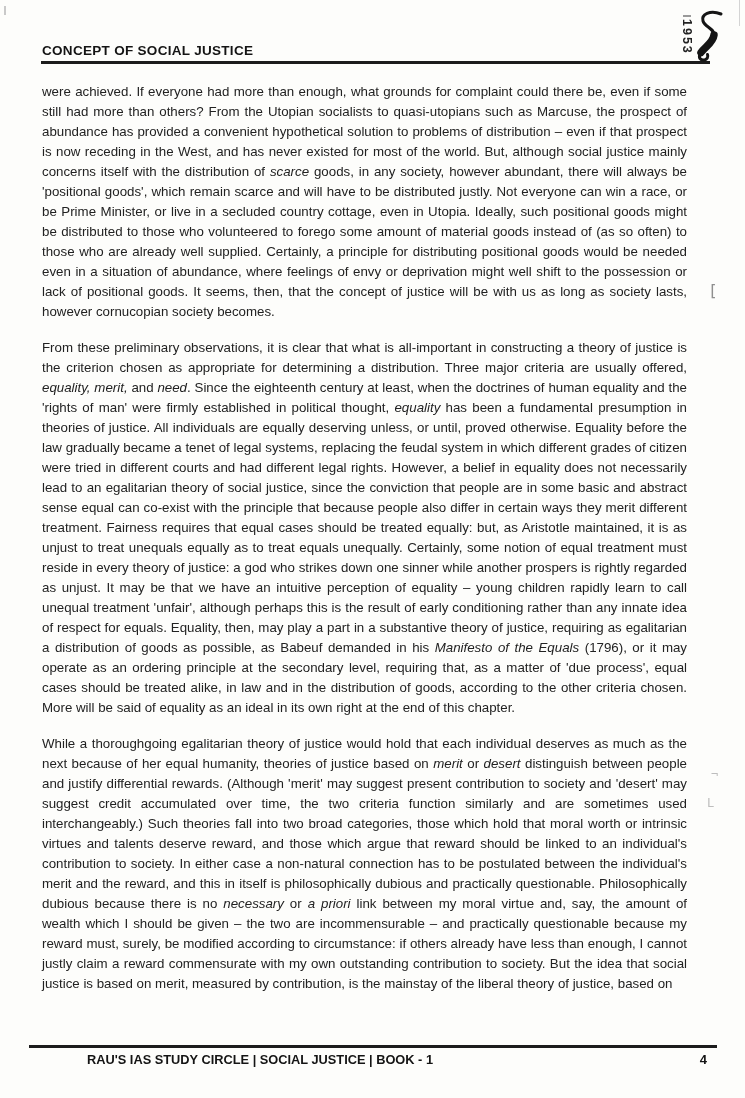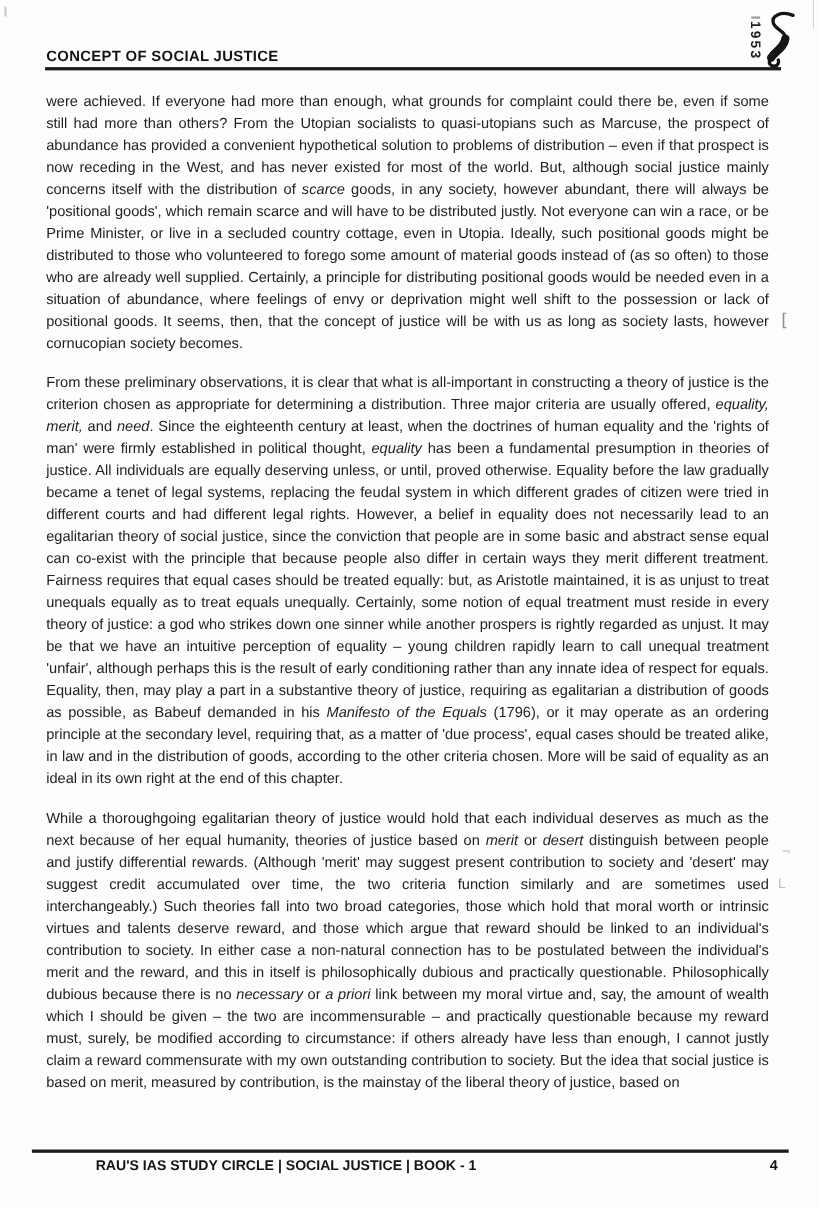--- a/index.html
+++ b/index.html
@@ -52,21 +52,21 @@
   .logo-glyph { width: 28px; height: 54px; margin-left: 1px; }
 
   
   .content {
     position: absolute;
     left: 42px;
     top: 82px;
     width: 661px;
   }
   .para {
-    margin: 0 4px 16px 0;
+    margin: 0 16px 16px 0;
     font-size: 13.3px;
     line-height: 20px;
     text-align: justify;
     color: #222;
   }
   .para em { font-style: italic; }
   .section-heading {
     margin: 13px 0 15px 0;
     font-size: 14.6px;
     font-weight: bold;

